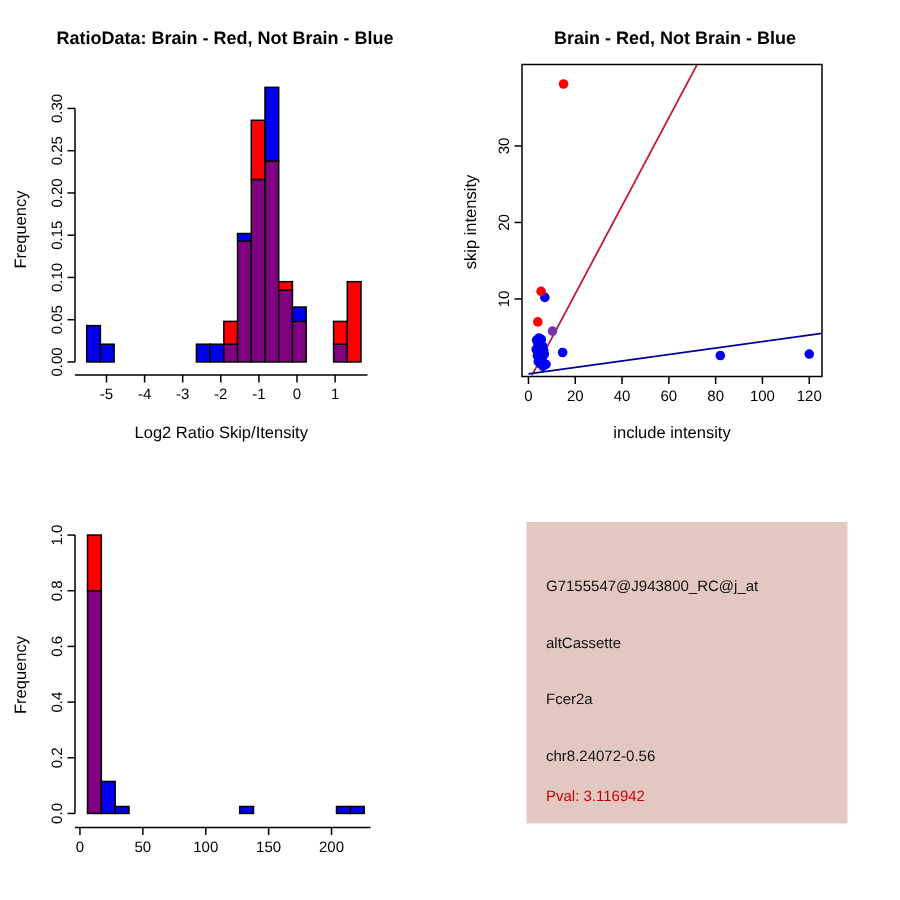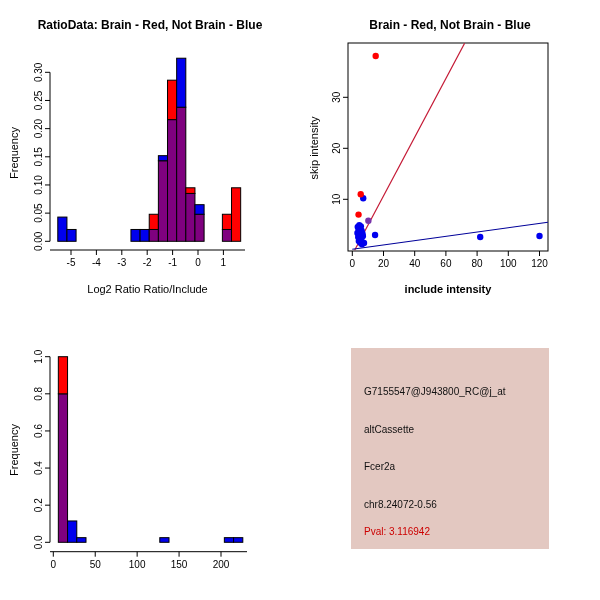--- a/index.html
+++ b/index.html
@@ -5,38 +5,38 @@
   html,body{margin:0;padding:0;background:#fff;}
   .stage{position:relative;width:565px;height:600px;background:#ffffff;
          font-family:"Liberation Sans", sans-serif;overflow:hidden;}
   .grid{display:grid;grid-template-columns:300px 300px;grid-template-rows:300px 300px;}
   .panel{position:relative;width:300px;height:300px;}
   .chart-svg{position:absolute;left:0;top:0;width:300px;height:300px;}
   .title{position:absolute;top:18px;left:0;right:0;text-align:center;
          font-weight:bold;font-size:12px;color:#000;white-space:nowrap;}
   .xlab{position:absolute;top:283px;text-align:center;font-size:11px;color:#000;}
   .xlab.a{left:50px;width:195px;}
-  .xlab.b{left:48px;width:200px;font-weight:bold;}
+  .xlab.b{left:48px;width:200px;}
   .xlab.c{left:50px;width:197px;}
   .ylab{position:absolute;left:14px;font-size:11px;color:#000;white-space:nowrap;
         transform:translate(-50%,-50%) rotate(-90deg);}
-  .infobox{position:absolute;left:51px;top:48px;width:198px;height:201px;}
+  .infobox{position:absolute;left:51px;top:48px;width:198px;height:201px;padding-left:48px;}
   .iline{position:absolute;left:13px;font-size:10px;color:#111;white-space:nowrap;}
   text{font-family:"Liberation Sans", sans-serif;fill:#000;}
 </style>
 </head>
 <body>
 
 <div class="stage">
   <div class="grid">
 
     <div class="panel">
       <div class="title">RatioData: Brain - Red, Not Brain - Blue</div>
       <div class="ylab" style="top:153px">Frequency</div>
-      <div class="xlab a">Log2 Ratio Ratio/Include</div>
+      <div class="xlab a">Log2 Ratio Skip/Itensity</div>
       <svg class="chart-svg" viewBox="0 0 300 300">
           <line x1="50" y1="241.3" x2="50" y2="72.30100000000002" stroke="#000"></line>
           <line x1="45" y1="241.3" x2="50" y2="241.3" stroke="#000"></line>
           <text x="39" y="241.3" transform="rotate(-90 39 241.3)" text-anchor="middle" dominant-baseline="central" font-size="10">0.00</text>
           <line x1="45" y1="213.1335" x2="50" y2="213.1335" stroke="#000"></line>
           <text x="39" y="213.1335" transform="rotate(-90 39 213.1335)" text-anchor="middle" dominant-baseline="central" font-size="10">0.05</text>
           <line x1="45" y1="184.967" x2="50" y2="184.967" stroke="#000"></line>
           <text x="39" y="184.967" transform="rotate(-90 39 184.967)" text-anchor="middle" dominant-baseline="central" font-size="10">0.10</text>
           <line x1="45" y1="156.8005" x2="50" y2="156.8005" stroke="#000"></line>
           <text x="39" y="156.8005" transform="rotate(-90 39 156.8005)" text-anchor="middle" dominant-baseline="central" font-size="10">0.15</text>

